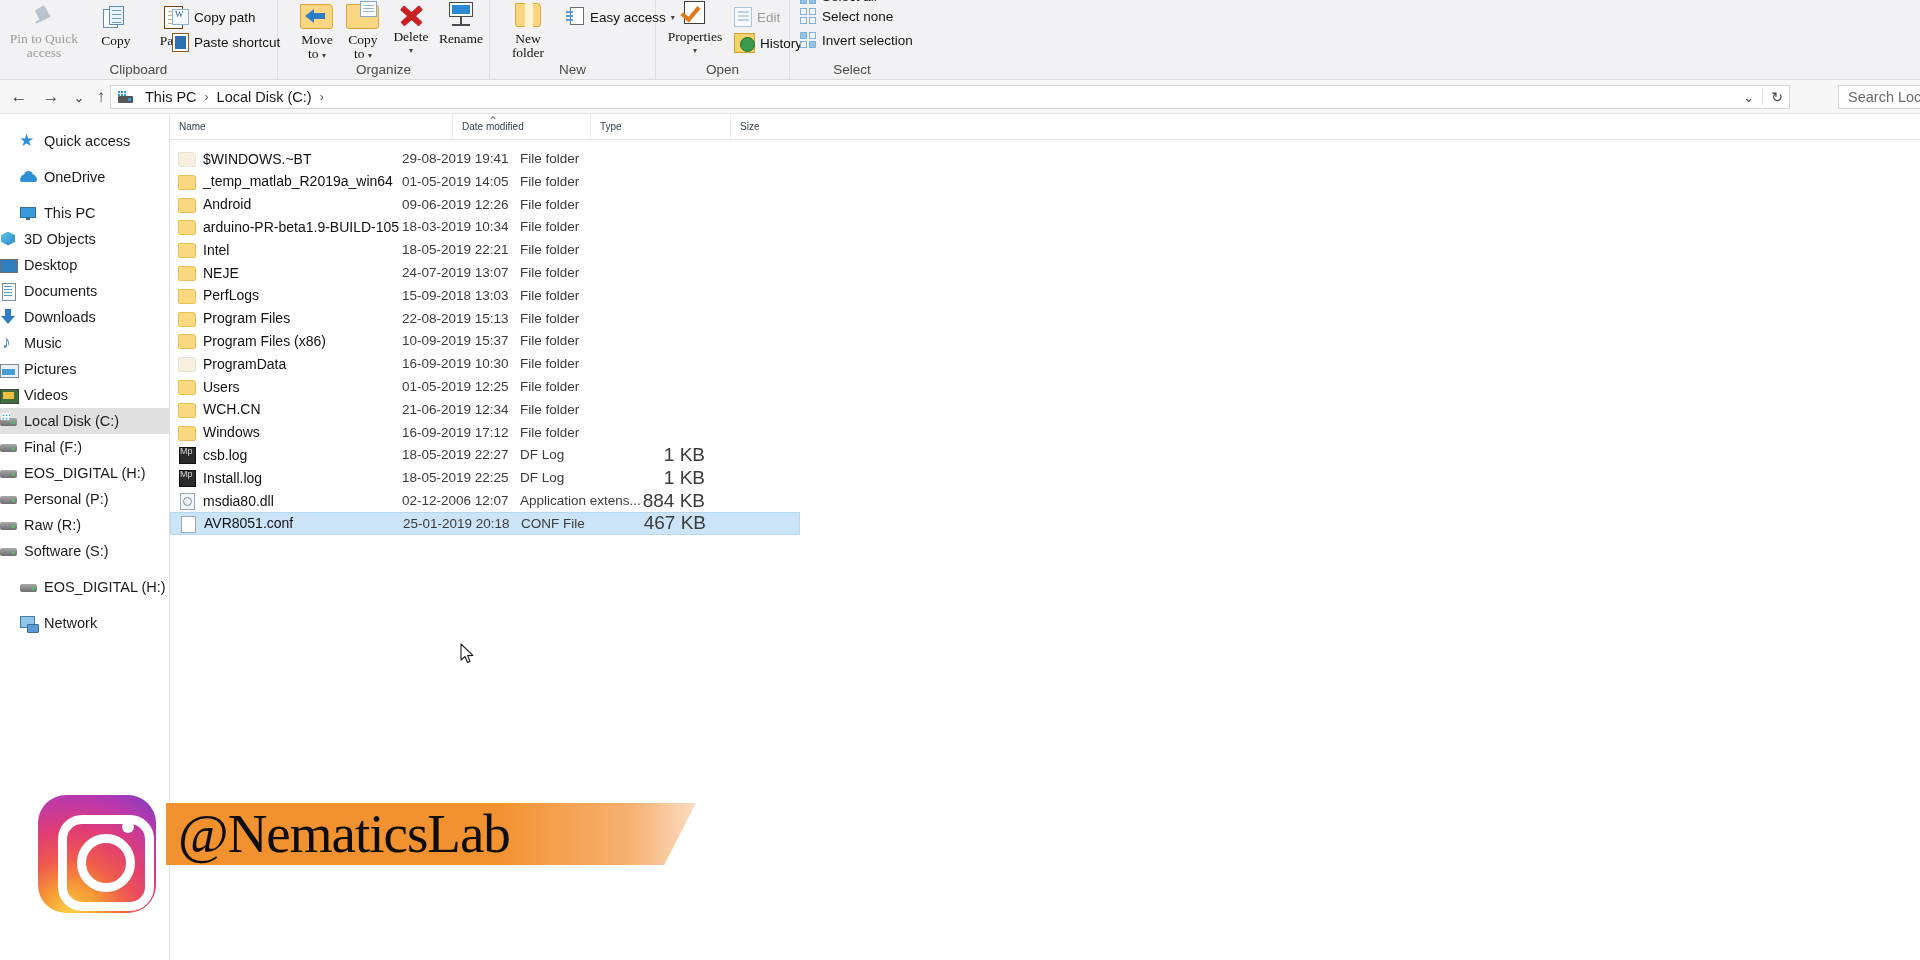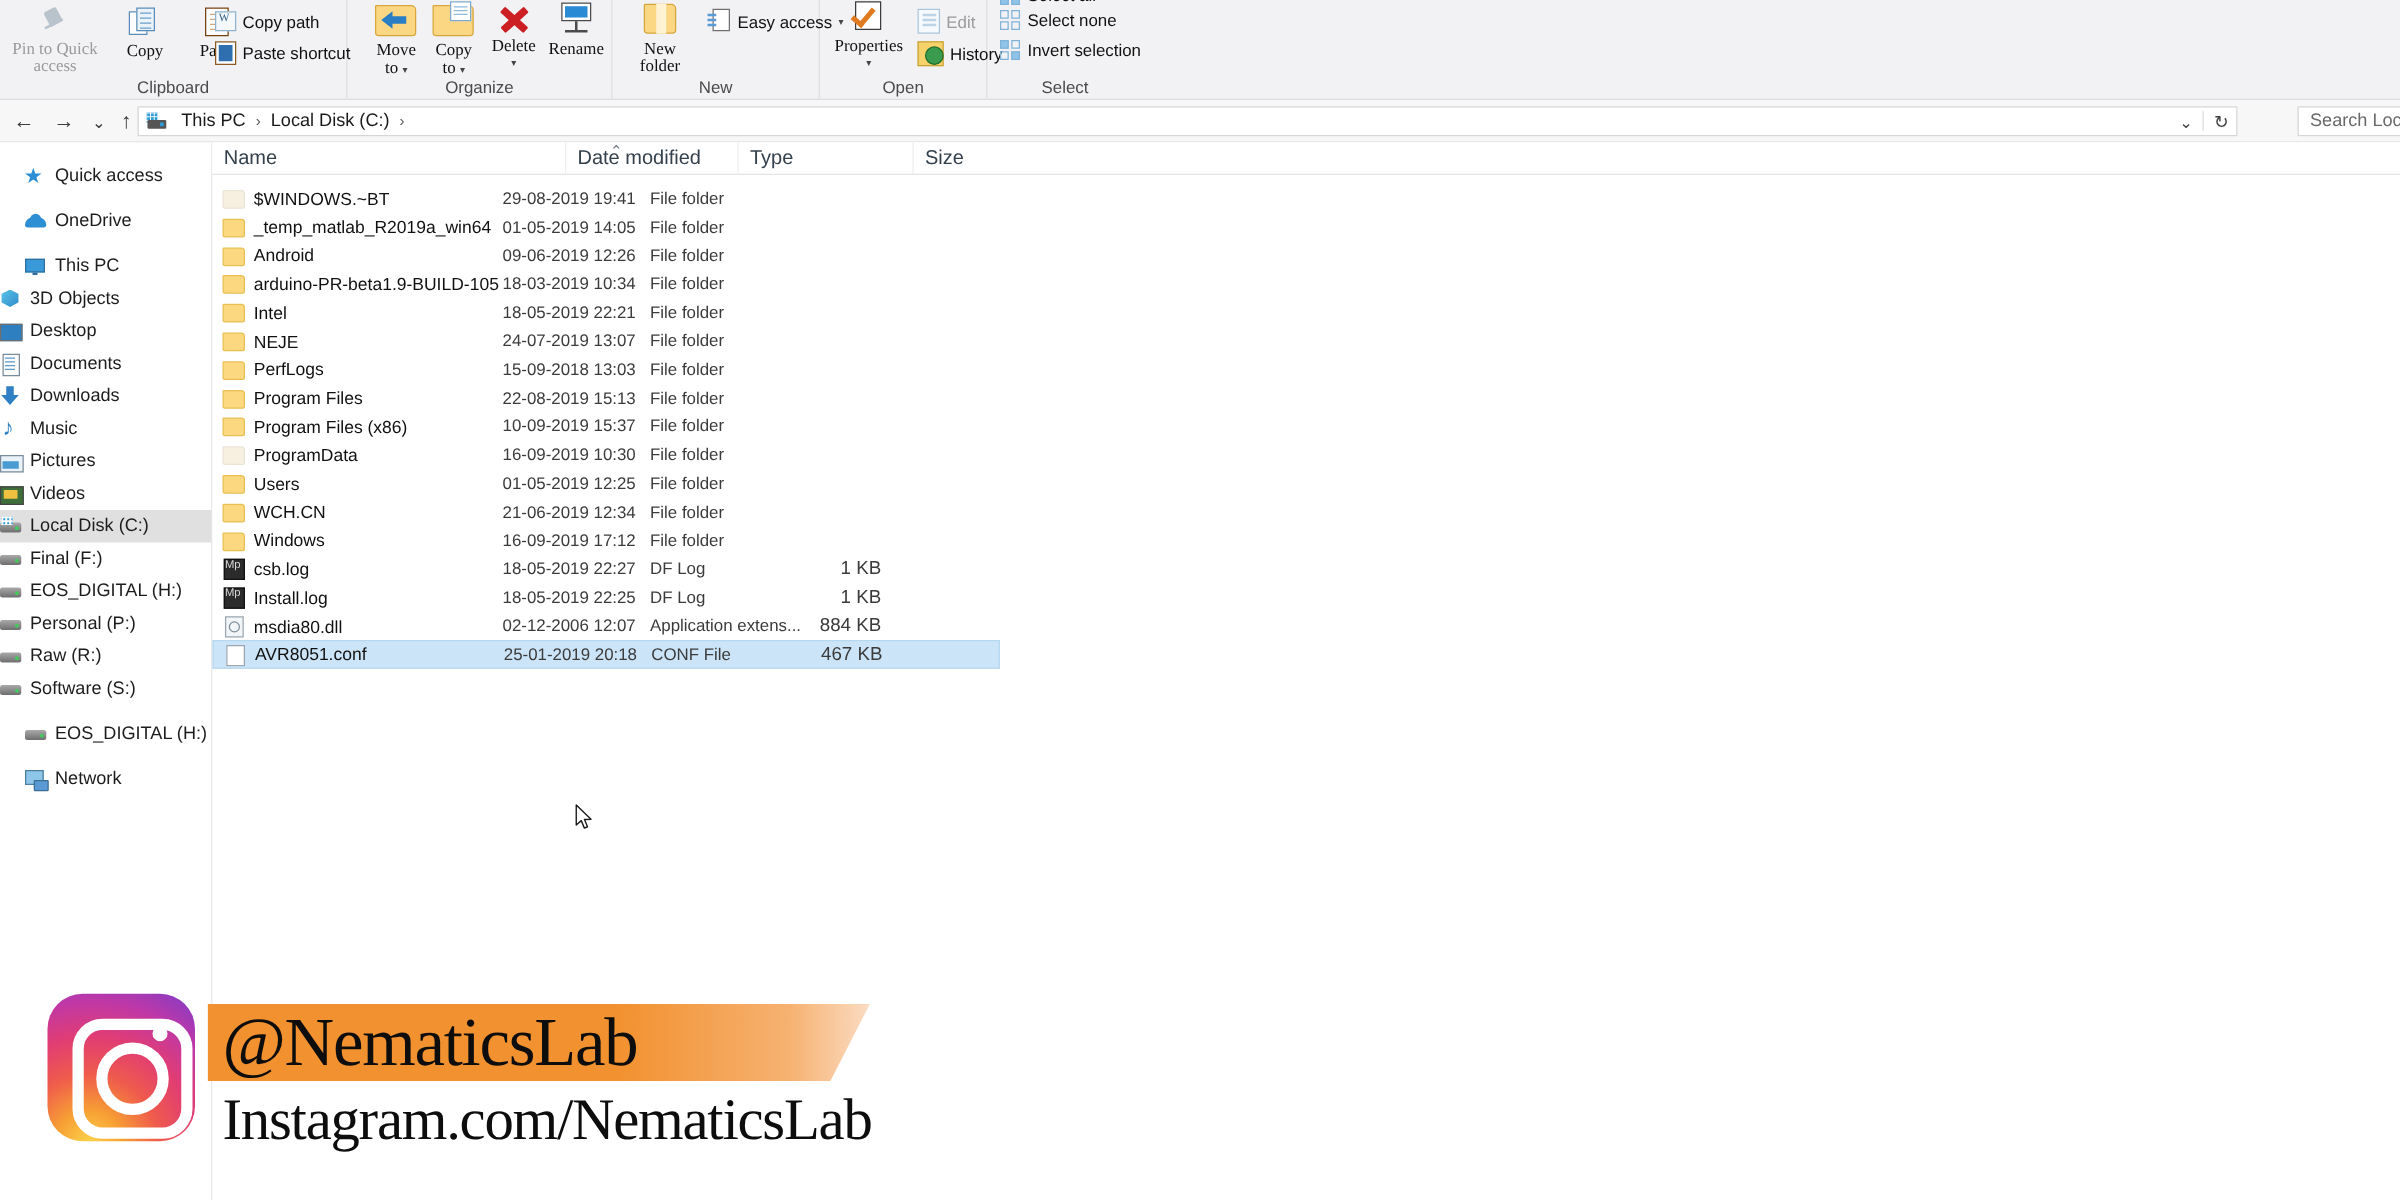--- a/index.html
+++ b/index.html
@@ -296,37 +296,37 @@
   .nav-gap { height: 10px; }
 
   
   #content { position: absolute; left: 170px; top: 114px; width: 1750px; height: 846px; background: #fff; }
   #colhdr {
     position: absolute; left: 0; top: 0; width: 1750px; height: 26px;
     border-bottom: 1px solid #e4e4e7; background: #fff;
   }
   .colcell {
     position: absolute; top: 0; height: 25px; line-height: 25px;
-    font-size: 16px; color: #34414d; padding-left: 9px;
+    font-size: 10px; color: #34414d; padding-left: 9px;
     border-left: 1px solid #eceef0; cursor: default; white-space: nowrap;
   }
   .colcell:first-child { border-left: none; }
   #sortcaret {
     position: absolute; left: 318px; top: 2px;
     font-size: 12px; color: #6b7580; line-height: 10px;
   }
   .frow {
     position: absolute; left: 0; width: 630px; height: 23px;
     display: flex; align-items: center; cursor: default;
   }
   .frow.sel { background: #cce4f7; border: 1px solid #b5d7f0; }
   .fname { position: absolute; left: 8px; display: flex; align-items: center; gap: 8px; font-size: 14px; color: #111; white-space: nowrap; }
   .fdate { position: absolute; left: 232px; font-size: 13.5px; color: #3b3b3b; white-space: nowrap; }
   .ftype { position: absolute; left: 350px; font-size: 13.5px; color: #3b3b3b; white-space: nowrap; }
-  .fsize { position: absolute; left: 455px; width: 80px; text-align: right; font-size: 15px; color: #3b3b3b; white-space: nowrap; }
+  .fsize { position: absolute; left: 455px; width: 80px; text-align: right; font-size: 19px; color: #3b3b3b; white-space: nowrap; }
 
   .ficon { width: 17px; height: 15px; position: relative; flex: 0 0 17px; }
   .ficon.folder::before {
     content: ""; position: absolute; left: 0; top: 1px; width: 16px; height: 13px;
     background: #fcd980; border: 1px solid #e8bf52; border-radius: 1px 3px 2px 2px;
   }
   .ficon.folder.hidden::before { background: #f5ecd6; border-color: #e4dcc8; opacity: 0.75; }
   .ficon.log { }
   .ficon.log::before {
     content: ""; position: absolute; left: 1px; top: 0; width: 15px; height: 15px;
@@ -798,14 +798,13 @@
   <svg id="cursor" viewBox="0 0 16 22">
     <path d="M1,1 L1,17 L5,13.5 L7.5,19.5 L10,18.4 L7.6,12.6 L12.8,12.4 Z" fill="#ffffff" stroke="#1a1a1a" stroke-width="1.1" stroke-linejoin="round"></path>
   </svg>
 </div>
 
 <div id="watermark">
   <div id="iglogo"></div>
   <div id="igdot"></div>
   <div id="igbanner"></div>
   <div id="ightext">@NematicsLab</div>
-  <div id="igurl">Instagram.com/NematicsLab</div>
 </div>
 
 </body></html>

